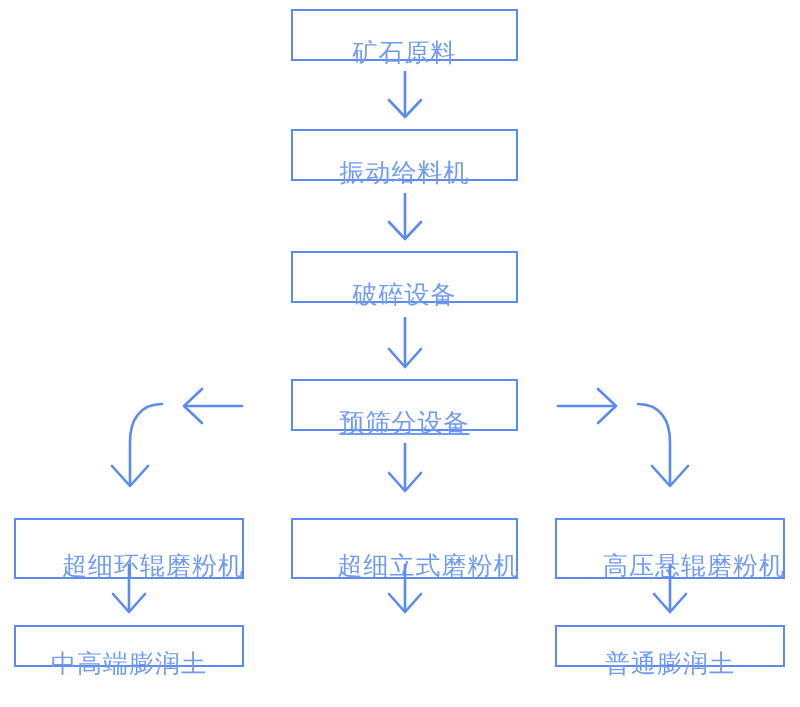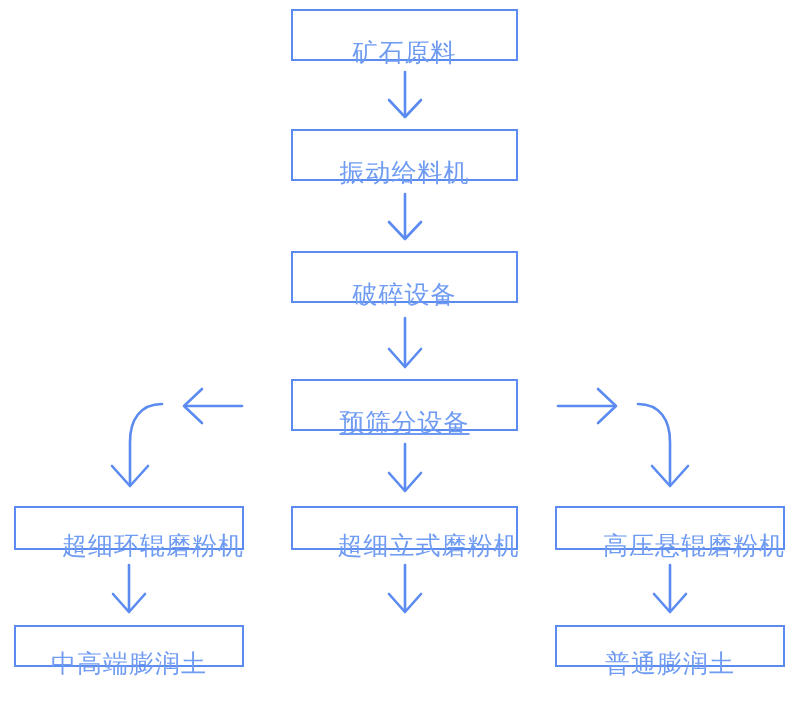--- a/index.html
+++ b/index.html
@@ -41,21 +41,21 @@
   
   .col-left   { left: 14px;  width: 230px; }
   .col-center { left: 291px; width: 227px; }
   .col-right  { left: 555px; width: 230px; text-align: center; }
 
   
   .row-1 { top: 9px;   height: 52px; }
   .row-2 { top: 129px; height: 52px; }
   .row-3 { top: 251px; height: 52px; }
   .row-4 { top: 379px; height: 52px; text-decoration: underline; }
-  .row-5 { top: 506px; height: 44px; padding-left: 48px; }
+  .row-5 { top: 518px; height: 61px; padding-left: 48px; }
   .row-6 { top: 625px; height: 42px; }
 
   
   .arrow {
     position: absolute;
     pointer-events: none;
   }
   .arrow svg {
     display: block;
     overflow: visible;

